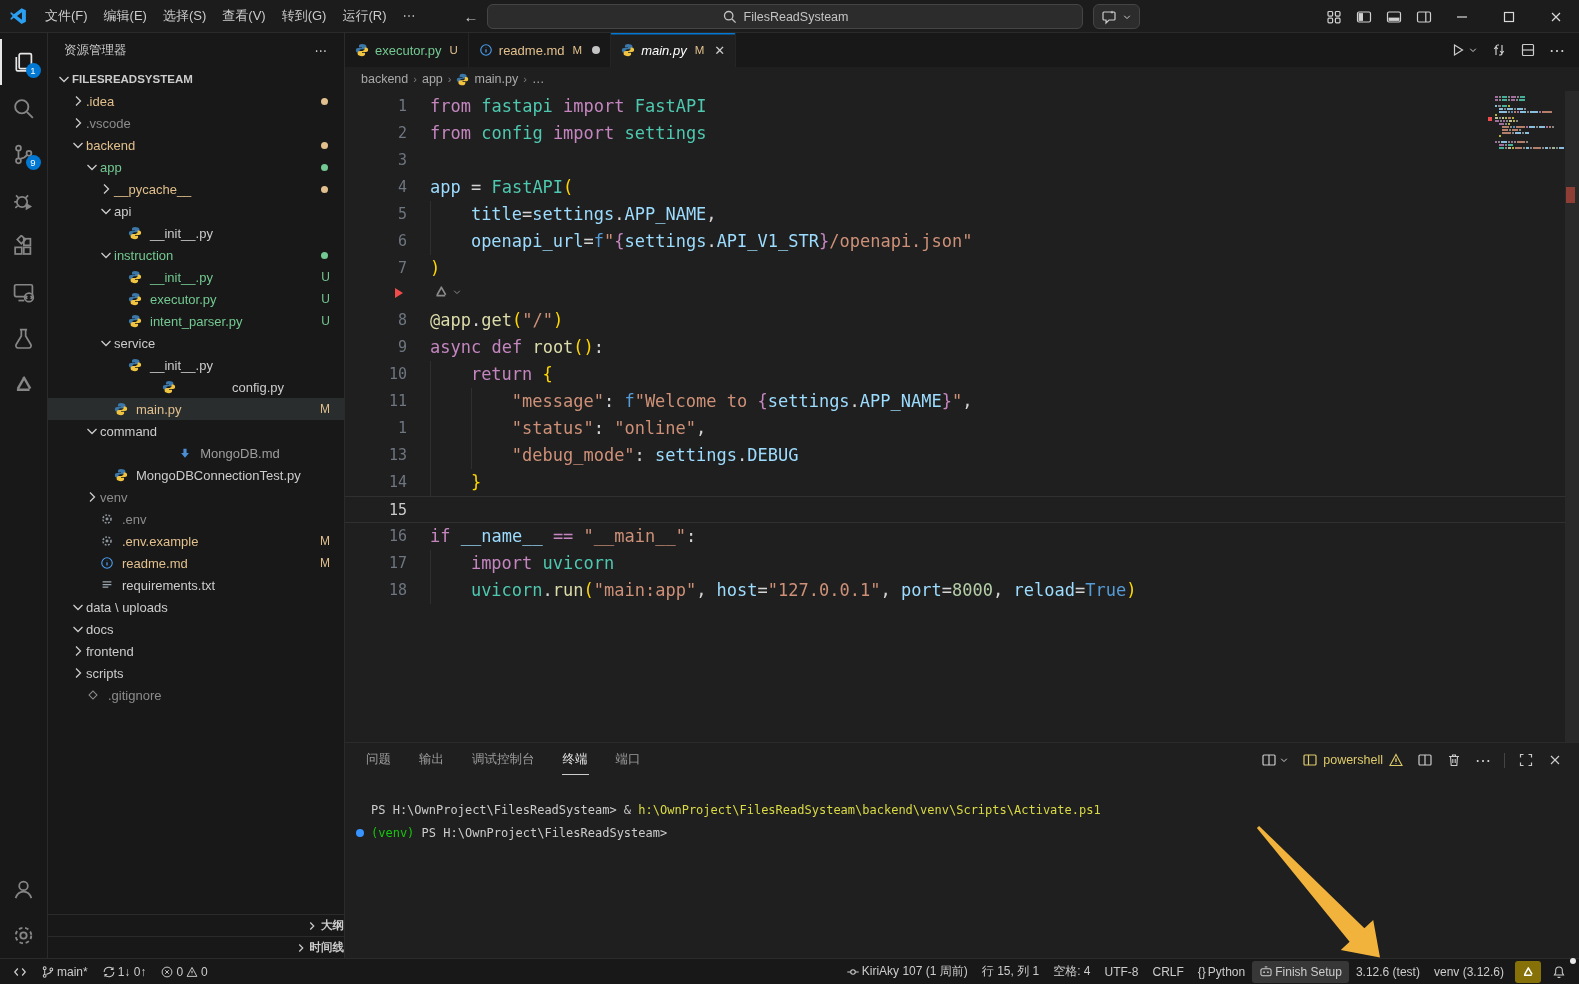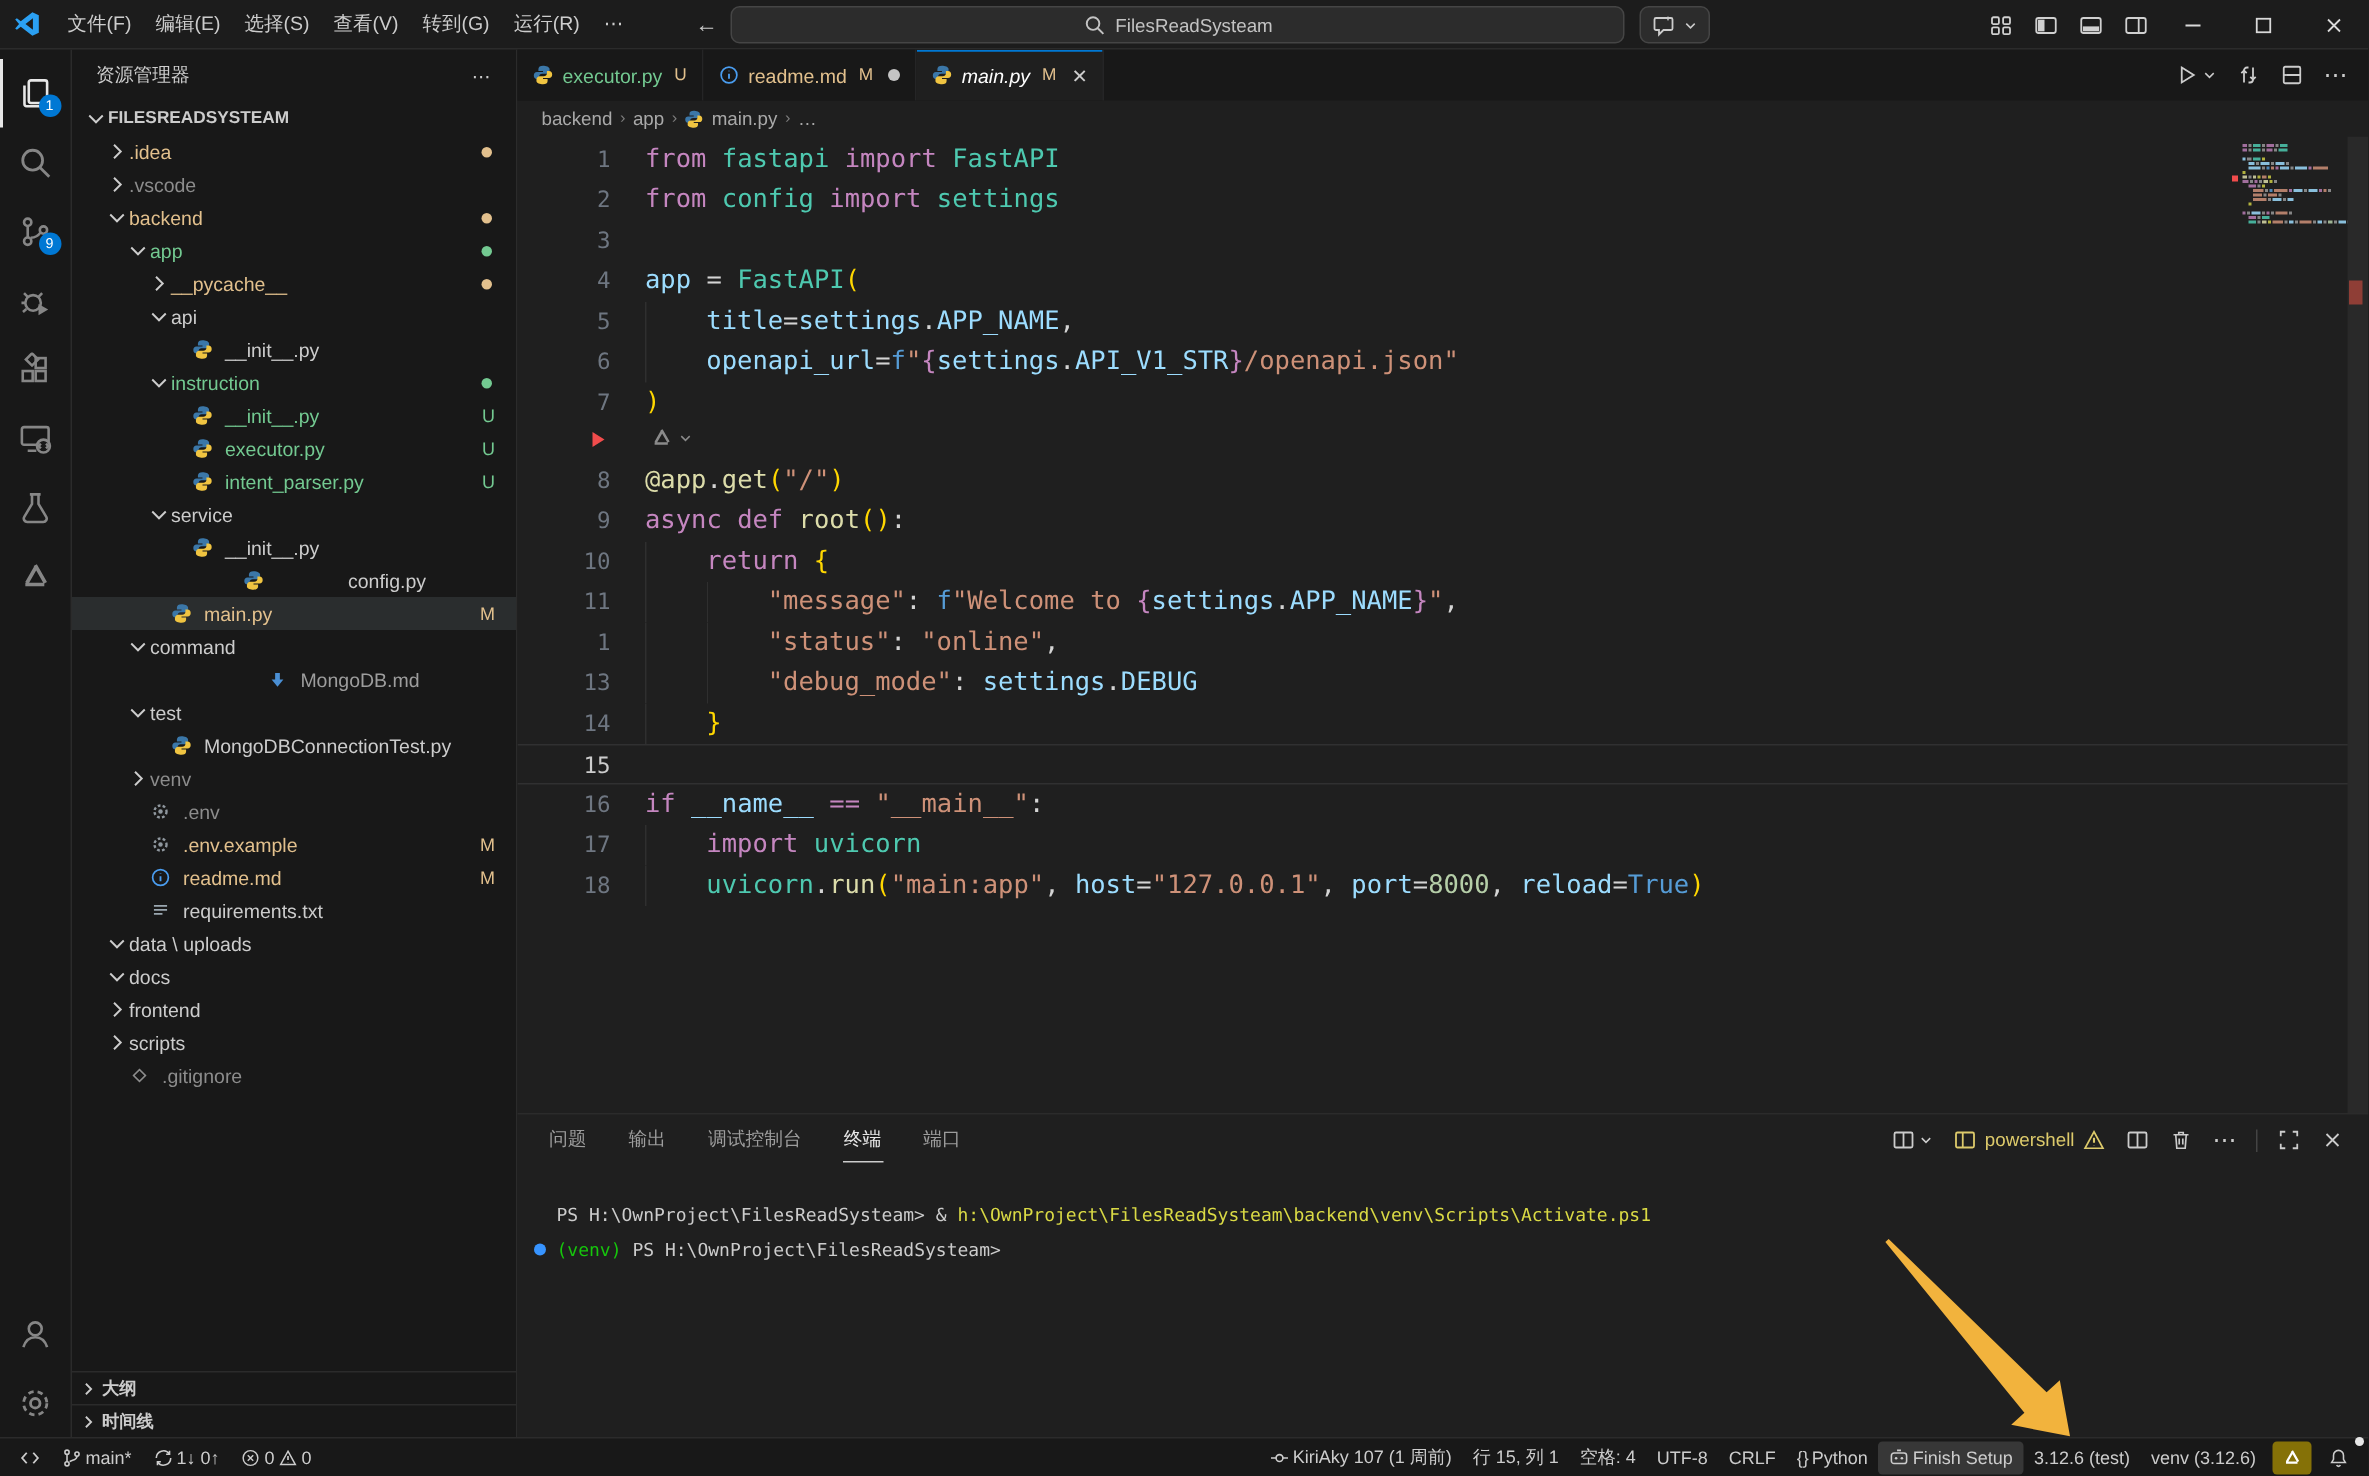--- a/index.html
+++ b/index.html
@@ -49,21 +49,21 @@
   .trow .chev { width:16px; flex:none; display:flex; justify-content:center; color:#cccccc; }
   .trow .ficon { width:17px; height:16px; flex:none; margin-right:5px; display:flex; align-items:center; }
   .trow .ficon svg { width:14px; height:14px; }
   .trow .tname { white-space:nowrap; }
   .trow .tbadge { position:absolute; right:14px; font-size:12px; }
   .trow .tdot { position:absolute; right:16px; width:7px; height:7px; border-radius:50%; }
   .t-root { color:#cccccc; font-weight:bold; font-size:11.5px; }
   .t-def { color:#cccccc; } .t-mod { color:#E2C08D; } .t-new { color:#73C991; }
   .t-ign { color:#8C8C8C; } .t-gray { color:#9d9d9d; }
   .side-section { height:22px; border-top:1px solid #2b2b2b; display:flex; align-items:center;
-    font-size:11.5px; font-weight:bold; color:#cccccc; padding-left:4px; gap:2px; }
+    font-size:11.5px; font-weight:bold; color:#cccccc; padding-left:4px; gap:2px;justify-content:flex-end; }
 
   
   #editor-col { flex:1; display:flex; flex-direction:column; min-width:0; background:#1f1f1f; }
   #tabbar { height:34px; background:#181818; display:flex; flex:none; }
   #tabs { display:flex; }
   .tab { height:34px; display:flex; align-items:center; padding:0 10px; gap:6px;
     background:#181818; border-right:1px solid #252526; font-size:13px; position:relative; }
   .tab .ficon svg { width:14px; height:14px; display:block; }
   .tab.active { background:#1f1f1f; box-shadow:inset 0 1.5px 0 #0078d4; }
   .tab.preview .tlabel { font-style:italic; }
@@ -436,28 +436,20 @@
             <span class="tname t-def">command</span>
           </div>
           <div class="trow" style="padding-left: 50px; justify-content: center;">
             <span class="chev"></span>
             <span class="ficon">
               <svg viewBox="0 0 16 16" fill="#4a8fd4">
                 <path d="M8 13.5L3.5 8h2.7V3h3.6v5h2.7z"></path>
               </svg>
             </span>
             <span class="tname t-gray">MongoDB.md</span>
-          </div>
-          <div class="trow" style="padding-left: 36px;">
-            <span class="chev">
-              <svg class="svg" viewBox="0 0 16 16">
-                <path d="M3.5 6l4.5 4.5L12.5 6" fill="none" stroke="currentColor" stroke-width="1.3"></path>
-              </svg>
-            </span>
-            <span class="tname t-def">test</span>
           </div>
           <div class="trow" style="padding-left: 50px;">
             <span class="chev"></span>
             <span class="ficon">
               <svg viewBox="0 0 16 16">
                 <path fill="#3b77a8" d="M8 1C5.8 1 4.5 1.9 4.5 3.5V5H8v.7H3.4C1.9 5.7 1 6.7 1 8.3c0 1.6.9 2.7 2.4 2.7H5V9.3C5 8 6.1 7 7.4 7h3.1C11.8 7 13 5.9 13 4.6V3.5C13 1.9 10.2 1 8 1z"></path>
                 <path fill="#f0c441" d="M8 15c2.2 0 3.5-.9 3.5-2.5V11H8v-.7h4.6c1.5 0 2.4-1 2.4-2.6 0-1.6-.9-2.7-2.4-2.7H11v1.7C11 8 9.9 9 8.6 9H5.5C4.2 9 3 10.1 3 11.4v1.1C3 14.1 5.8 15 8 15z"></path>
               </svg>
             </span>
             <span class="tname t-def">MongoDBConnectionTest.py</span>

